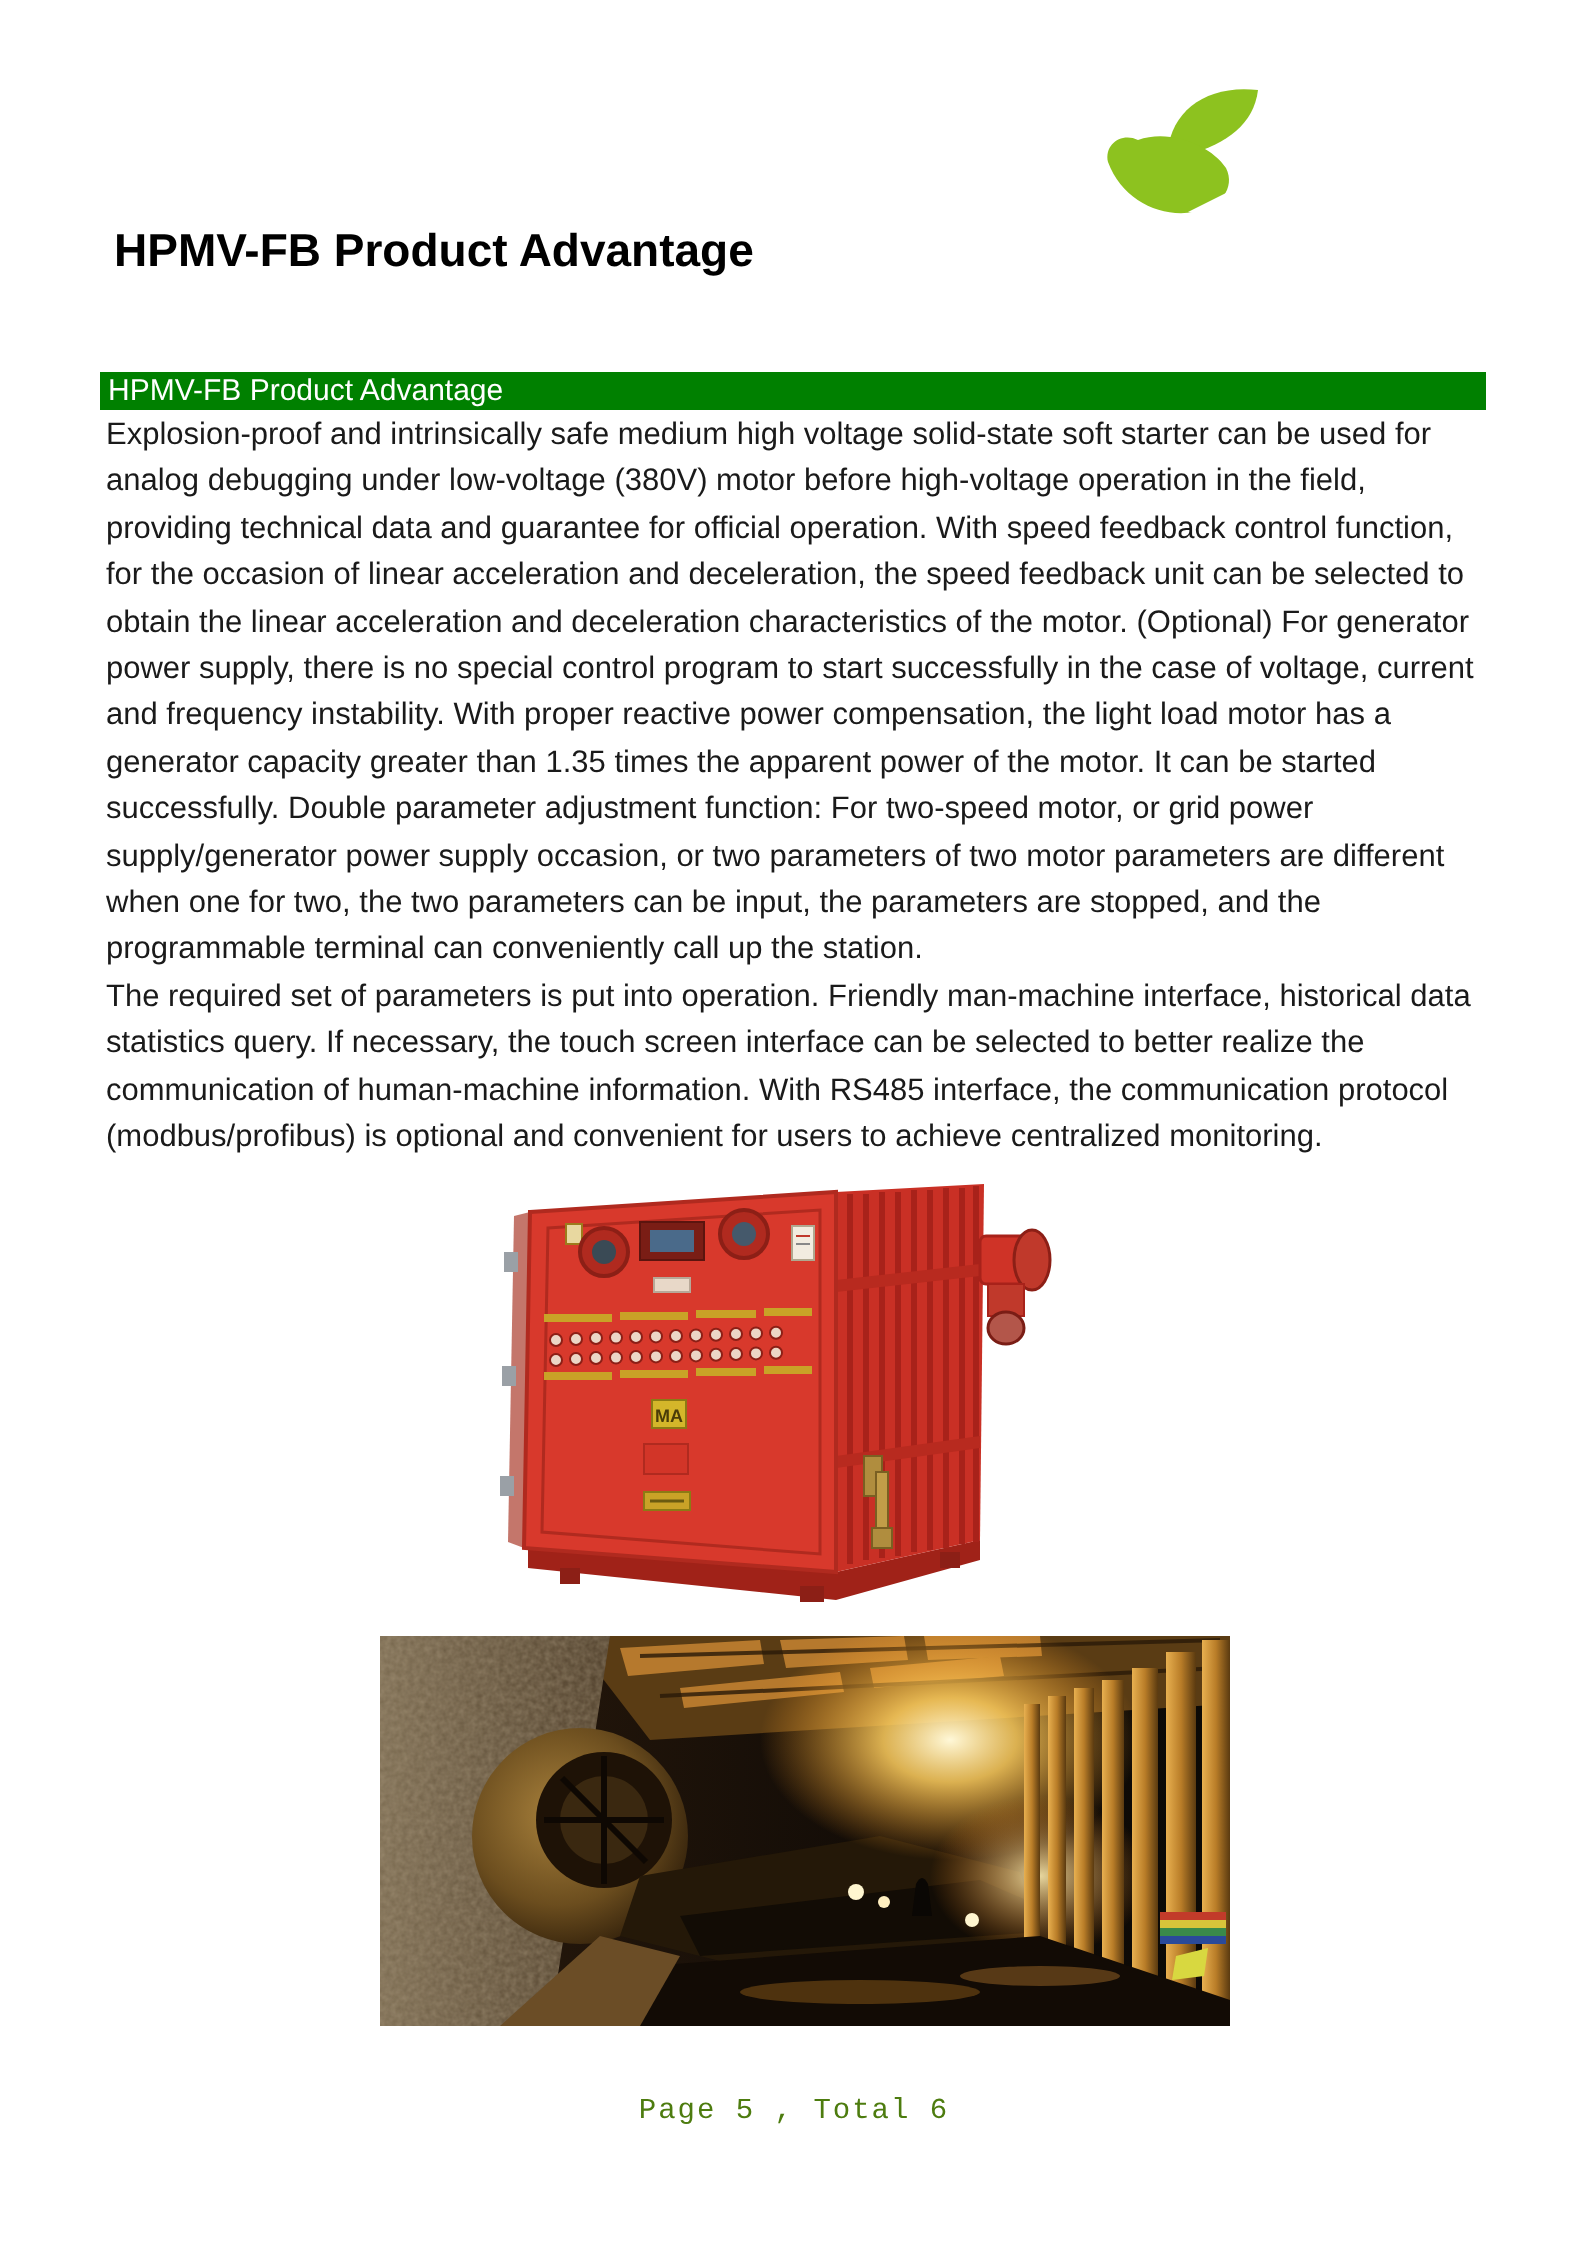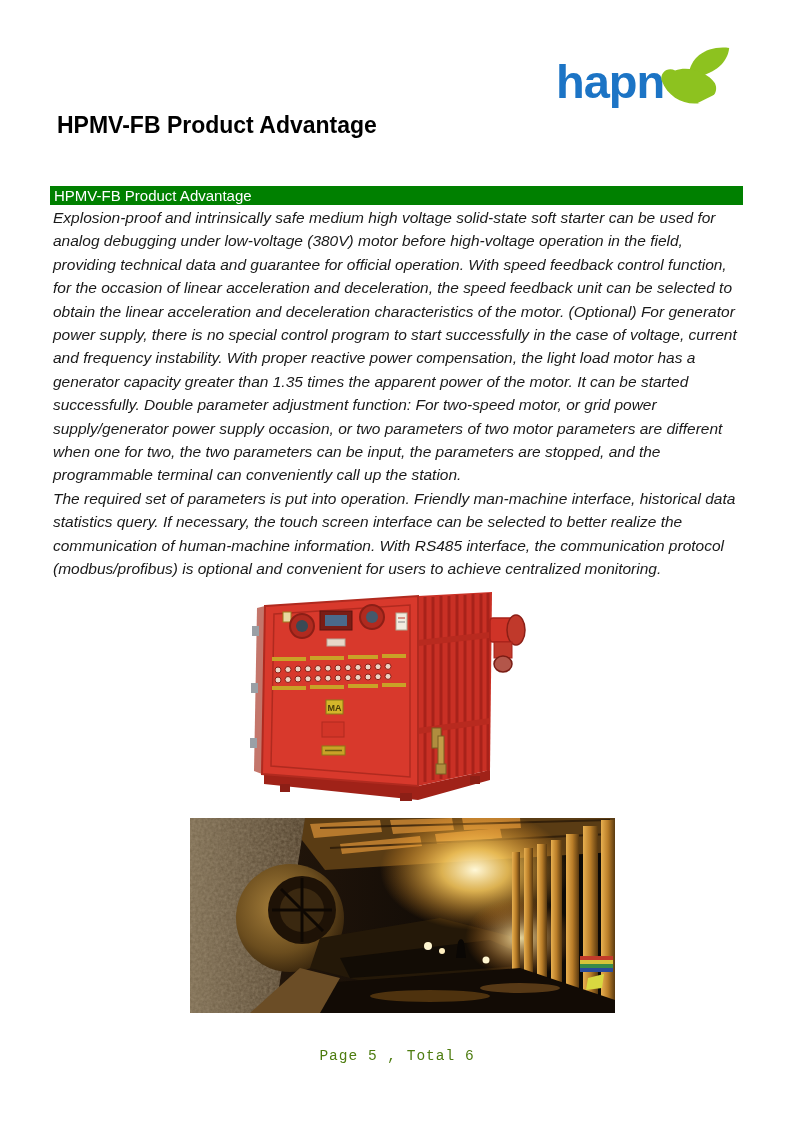--- a/index.html
+++ b/index.html
@@ -18,36 +18,35 @@
   .page-title {
     position:absolute; left:57px; top:112px; font-size:23px; font-weight:bold; color:#000;
   }
   .section-bar {
     position:absolute; left:50px; top:186px; width:693px; height:19px;
     background:#008000; color:#ffffff; font-size:15px; line-height:19px; padding-left:4px;
     white-space:nowrap; overflow:hidden;
   }
   .body-text {
     position:absolute; left:53px; top:206px; width:690px;
-    font-size:15.5px; line-height:23.4px; color:#1a1a1a;font-style:italic;
+    font-size:15.5px; line-height:23.4px; color:#1a1a1a;
   }
   .body-text p { margin:0; }
   .fig-starter { position:absolute; left:250px; top:588px; width:280px; height:222px; }
   .fig-tunnel  { position:absolute; left:190px; top:818px; width:425px; height:195px; }
   .footer {
     position:absolute; left:0; top:1048px; width:100%; text-align:center;
     font-family:"Liberation Mono", monospace; font-size:14.5px; color:#4d7c0f;
     letter-spacing:1px;
   }
 </style>
 </head>
 <body>
 
 <div class="logo">
-  <span class="logo-text">hapn</span>
   <svg class="logo-bird" viewBox="0 0 84 72" aria-hidden="true">
     <path d="M34,36 C36,16 54,3 79,6 C77,23 63,33 45,38 Z" fill="#8dc21f"></path>
     <path d="M4,42 C2,33 11,27 19,31 C35,25 56,34 63,45 C68,55 60,65 47,67 C30,70 11,61 4,42 Z" fill="#8dc21f"></path>
     <path d="M44,67 L68,55 L60,71 Z" fill="#ffffff"></path>
   </svg>
 </div>
 
 <h1 class="page-title">HPMV-FB Product Advantage</h1>
 
 <div class="section-bar">

